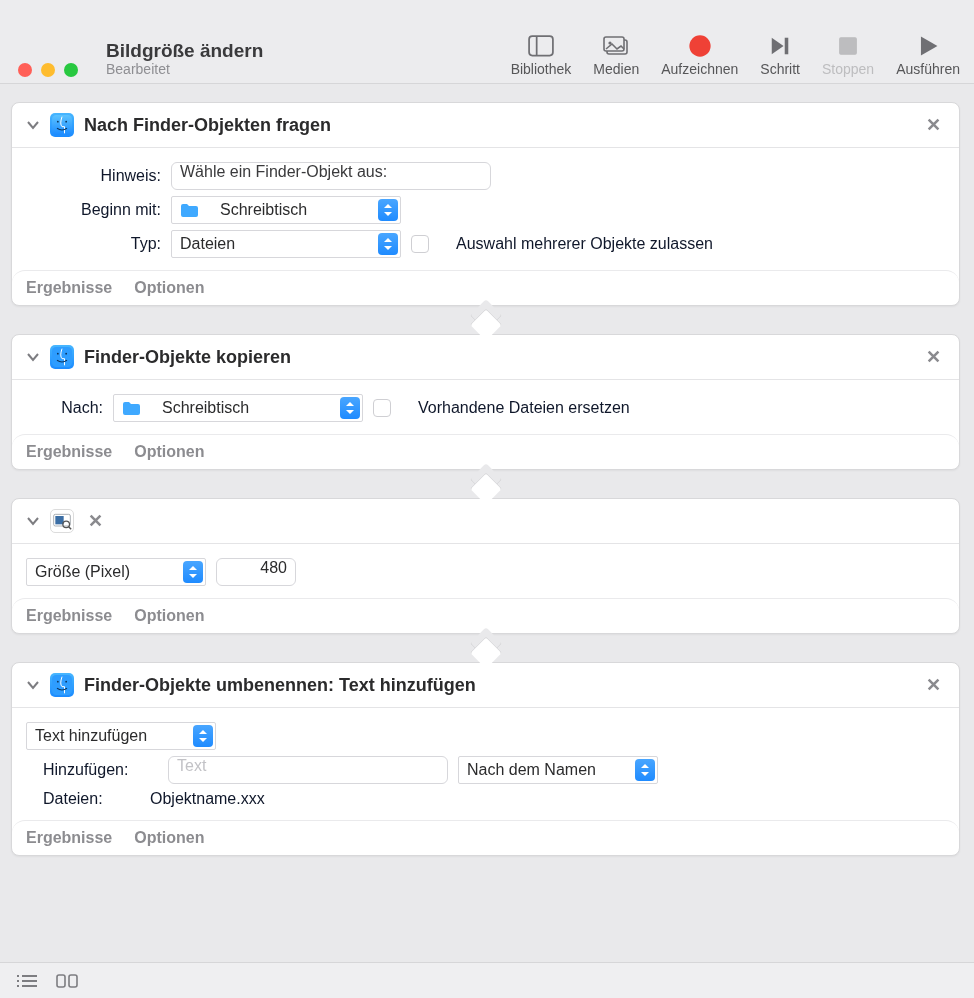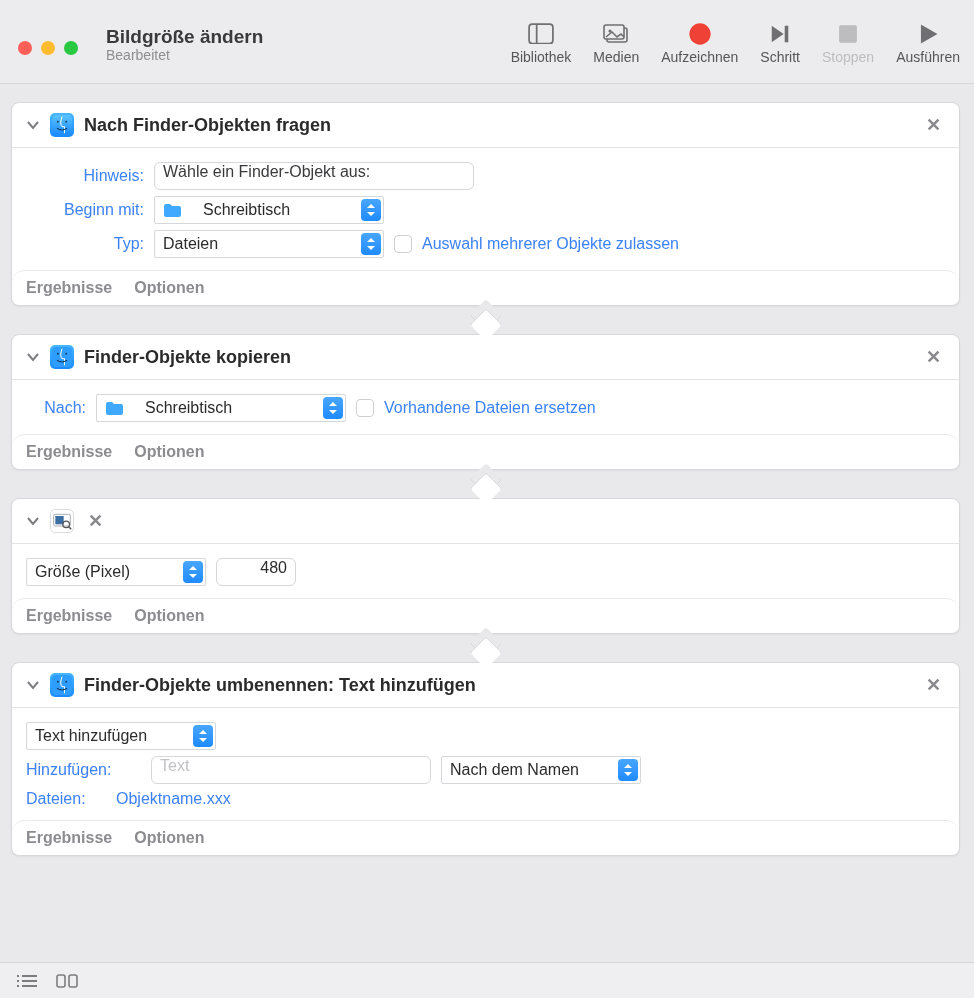--- a/index.html
+++ b/index.html
@@ -19,21 +19,21 @@
     background:#f5f5f7;
     font-family:-apple-system,BlinkMacSystemFont,"Helvetica Neue",Arial,sans-serif;
     color:var(--text);
     overflow:hidden;
     box-sizing:border-box;
   }
   *{box-sizing:border-box;}
 
   
   .titlebar{
-    display:flex;align-items:center;
+    display:flex;align-items:flex-end;
     background:#ececee;
     padding:10px 14px 6px 18px;
     border-bottom:1px solid #d6d6d8;
     height:84px;
   }
   .traffic{display:flex;gap:9px;align-items:center;margin-top:8px;margin-right:28px;}
   .tl{width:14px;height:14px;border-radius:50%;}
   .tl.close{background:#ff5f57;}
   .tl.min{background:#febc2e;}
   .tl.max{background:#28c840;}
@@ -76,21 +76,21 @@
   }
   .chev{width:14px;height:14px;flex:0 0 14px;}
   .appicon{width:24px;height:24px;border-radius:5px;display:flex;align-items:center;justify-content:center;}
   .appicon.finder{background:linear-gradient(#47b6ff,#1b8bff);}
   .appicon.preview{background:#fff;border:1px solid #dcdcdc;}
   .act-title{font-size:18px;font-weight:700;flex:1;}
   .close-x{color:#8a8a8e;font-size:18px;font-weight:600;padding:0 4px;cursor:pointer;}
 
   .act-body{padding:8px 14px 6px 14px;}
   .row{display:flex;align-items:center;gap:10px;margin:6px 0;}
-  .lbl{font-size:16px;color:#3b82f6;}
+  .lbl{font-size:16px;color:#0f172a;margin-left:17px;}
   .lbl-right{width:118px;text-align:right;}
 
   .text-input{
     height:28px;border:1px solid #d7d7db;border-radius:6px;
     padding:0 8px;font-size:16px;background:#fff;color:#3a3a3c;
   }
   .text-input.placeholder{color:#c2c2c6;}
   .num-input{width:80px;text-align:right;height:28px;border:1px solid #d7d7db;border-radius:6px;padding:0 8px;font-size:16px;background:#fff;}
 
   .popup{

